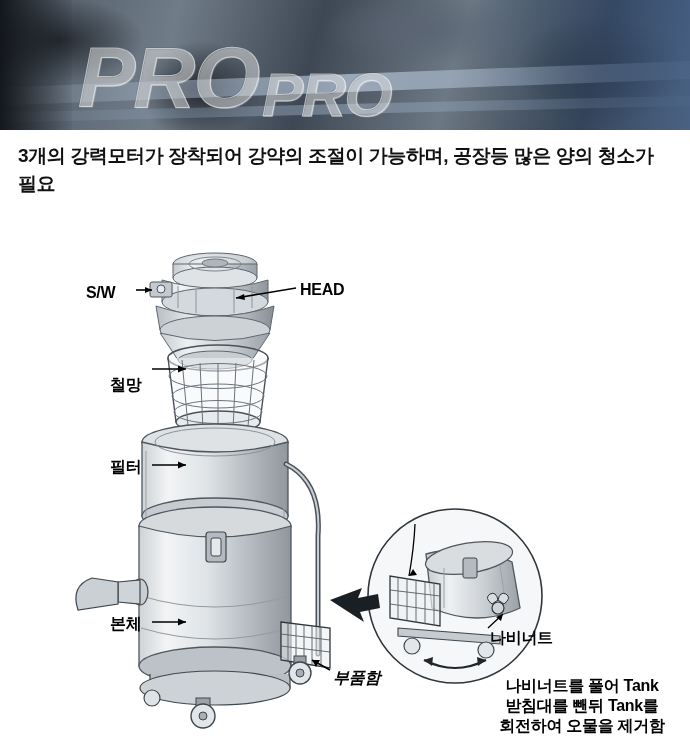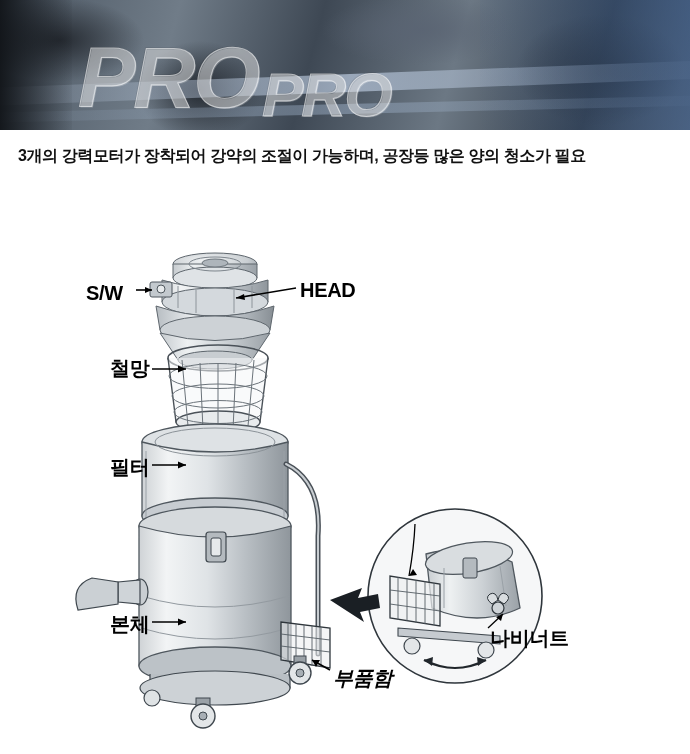--- a/index.html
+++ b/index.html
@@ -86,53 +86,53 @@
     top: 64px;
     font-size: 62px;
   }
 
   
   .desc {
     position: absolute;
     left: 18px;
     top: 142px;
     width: 656px;
-    font-size: 16px;
+    font-size: 19px;
     line-height: 28px;
     color: #111111;
     font-weight: bold;
     letter-spacing: -0.4px;
   }
   .desc p { margin: 0; }
 
   
   .figure {
     position: absolute;
     left: 0;
     top: 236px;
     width: 690px;
     height: 518px;
   }
   .figure svg { display: block; }
 
   .fig-label {
     position: absolute;
-    font-size: 20px;
+    font-size: 16px;
     font-weight: bold;
     color: #000000;
     letter-spacing: -0.3px;
     line-height: 20px;
     white-space: nowrap;
     text-align: center;
   }
   .fig-label.multi { white-space: normal; }
 
   .lbl-sw      { left: 86px;  top: 47px; }
   .lbl-head    { left: 300px; top: 44px; }
-  .lbl-mesh    { left: 110px; top: 122px; }
+  .lbl-mesh    { left: 110px; top: 139px; }
   .lbl-filter  { left: 110px; top: 221px; }
   .lbl-body    { left: 110px; top: 378px; }
   .lbl-parts   { left: 333px; top: 432px; font-style: italic; }
   .lbl-acc     { left: 385px; top: 246px; width: 90px; }
   .lbl-nut     { left: 490px; top: 392px; }
   .lbl-note    { left: 492px; top: 440px; width: 180px; }
 </style>
 </head>
 <body>
 
@@ -346,15 +346,20 @@
 
     <div class="fig-label lbl-sw">S/W</div>
     <div class="fig-label lbl-head">HEAD</div>
     <div class="fig-label lbl-mesh">철망</div>
     <div class="fig-label lbl-filter">필터</div>
     <div class="fig-label lbl-body">본체</div>
     <div class="fig-label lbl-parts">부품함</div>
     <div class="fig-label lbl-nut">나비너트</div>
 
 
+    <div class="fig-label multi lbl-note">
+      <div>나비너트를 풀어 Tank</div>
+      <div>받침대를 뺀뒤 Tank를</div>
+      <div>회전하여 오물을 제거함</div>
+    </div>
 
   </div>
 </div>
 
 </body></html>

